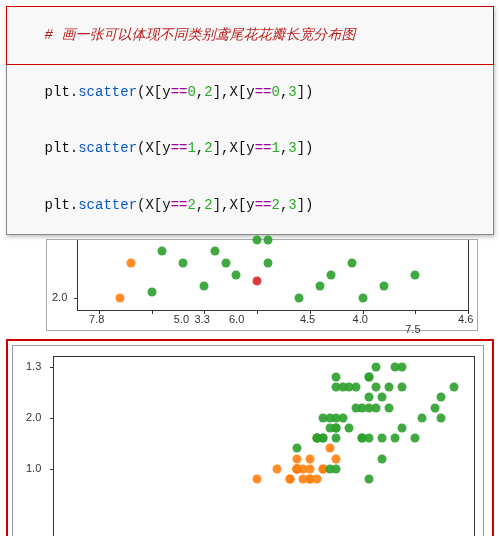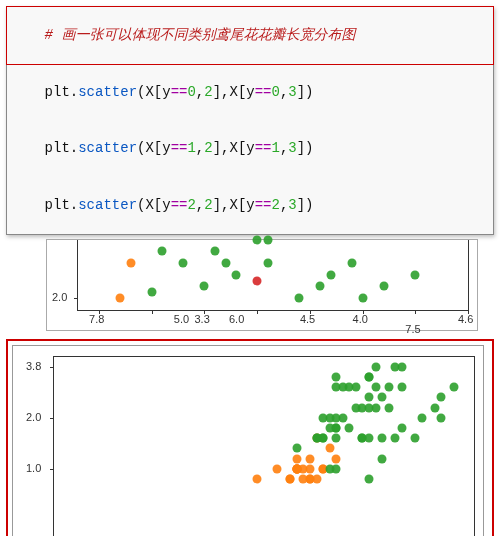--- a/index.html
+++ b/index.html
@@ -136,21 +136,21 @@
     </div>
 </div>
 
 <div class="lower-chart-wrap">
   <div class="lower-chart">
     <div class="plot-area" id="lower-plot" style="left:40px; top:10px; width:420px; height:265px;">
         <div class="tick" style="left: -28px; top: 105.115px;">1.0</div>
         <div style="position: absolute; left: -4px; top: 112.115px; width: 4px; height: 1px; background: rgb(51, 51, 51);"></div>
         <div class="tick" style="left: -28px; top: 54.1538px;">2.0</div>
         <div style="position: absolute; left: -4px; top: 61.1538px; width: 4px; height: 1px; background: rgb(51, 51, 51);"></div>
-        <div class="tick" style="left: -28px; top: 3.19231px;">3.8</div>
+        <div class="tick" style="left: -28px; top: 3.19231px;">1.3</div>
         <div style="position: absolute; left: -4px; top: 10.1923px; width: 4px; height: 1px; background: rgb(51, 51, 51);"></div>
         <div class="dot c1" style="left: 255.938px; top: 122.308px;"></div>
         <div class="dot c1" style="left: 242.812px; top: 112.115px;"></div>
         <div class="dot c1" style="left: 269.062px; top: 112.115px;"></div>
         <div class="dot c1" style="left: 249.375px; top: 112.115px;"></div>
         <div class="dot c1" style="left: 255.938px; top: 101.923px;"></div>
         <div class="dot c1" style="left: 203.437px; top: 122.308px;"></div>
         <div class="dot c1" style="left: 223.125px; top: 112.115px;"></div>
         <div class="dot c1" style="left: 255.938px; top: 122.308px;"></div>
         <div class="dot c1" style="left: 236.25px; top: 122.308px;"></div>

